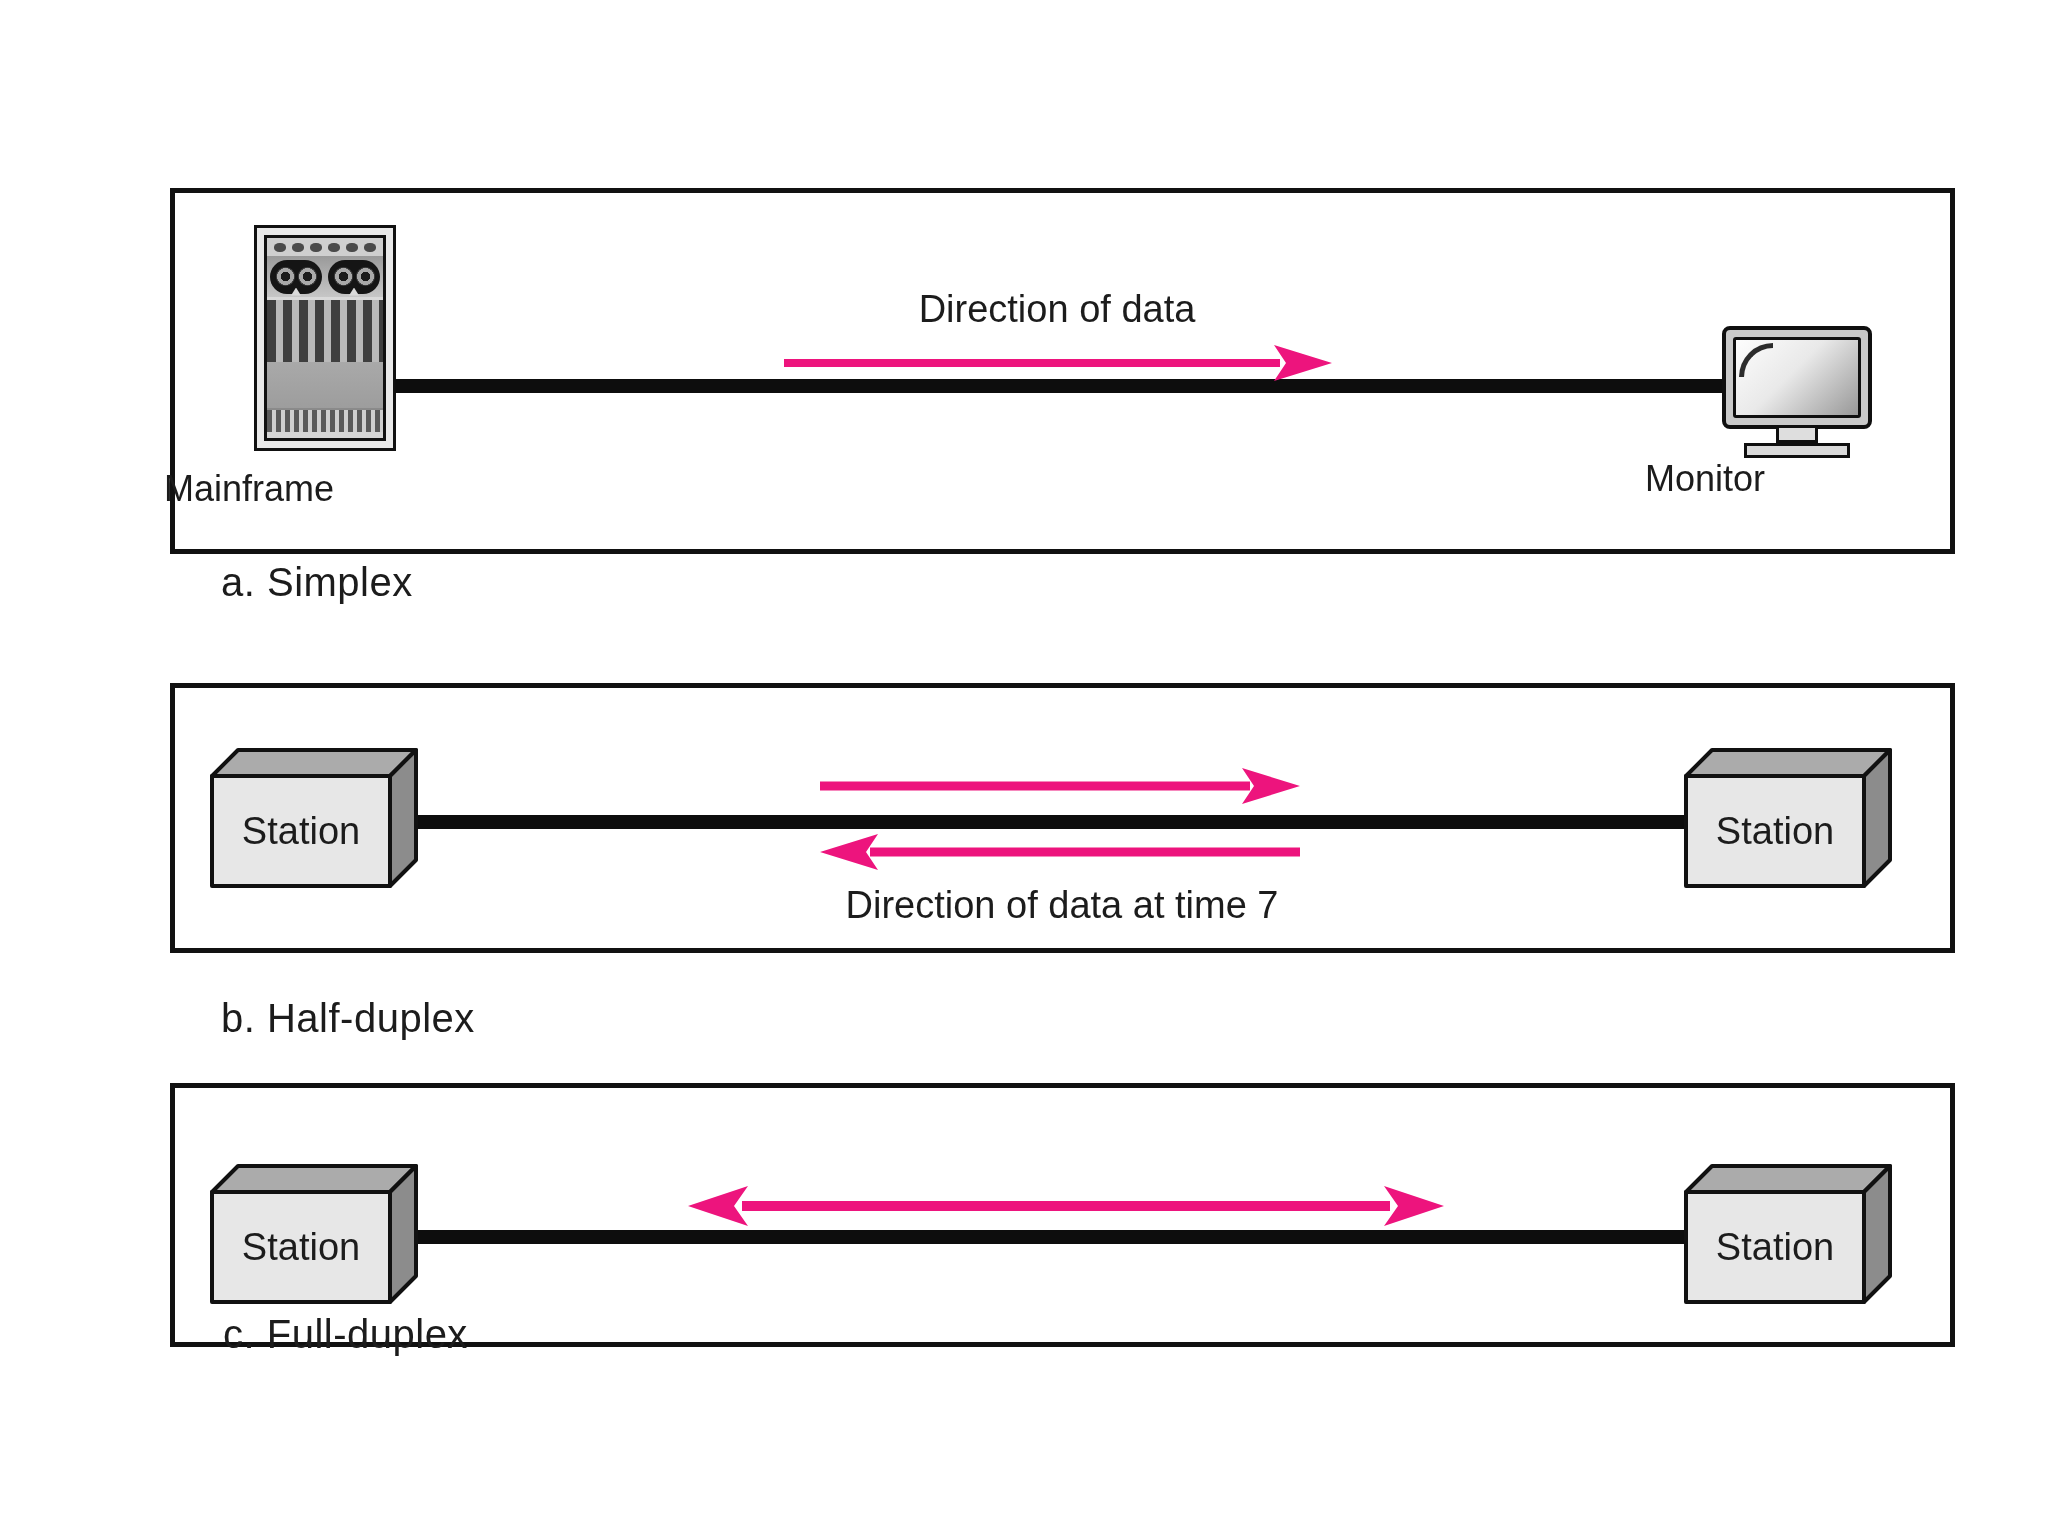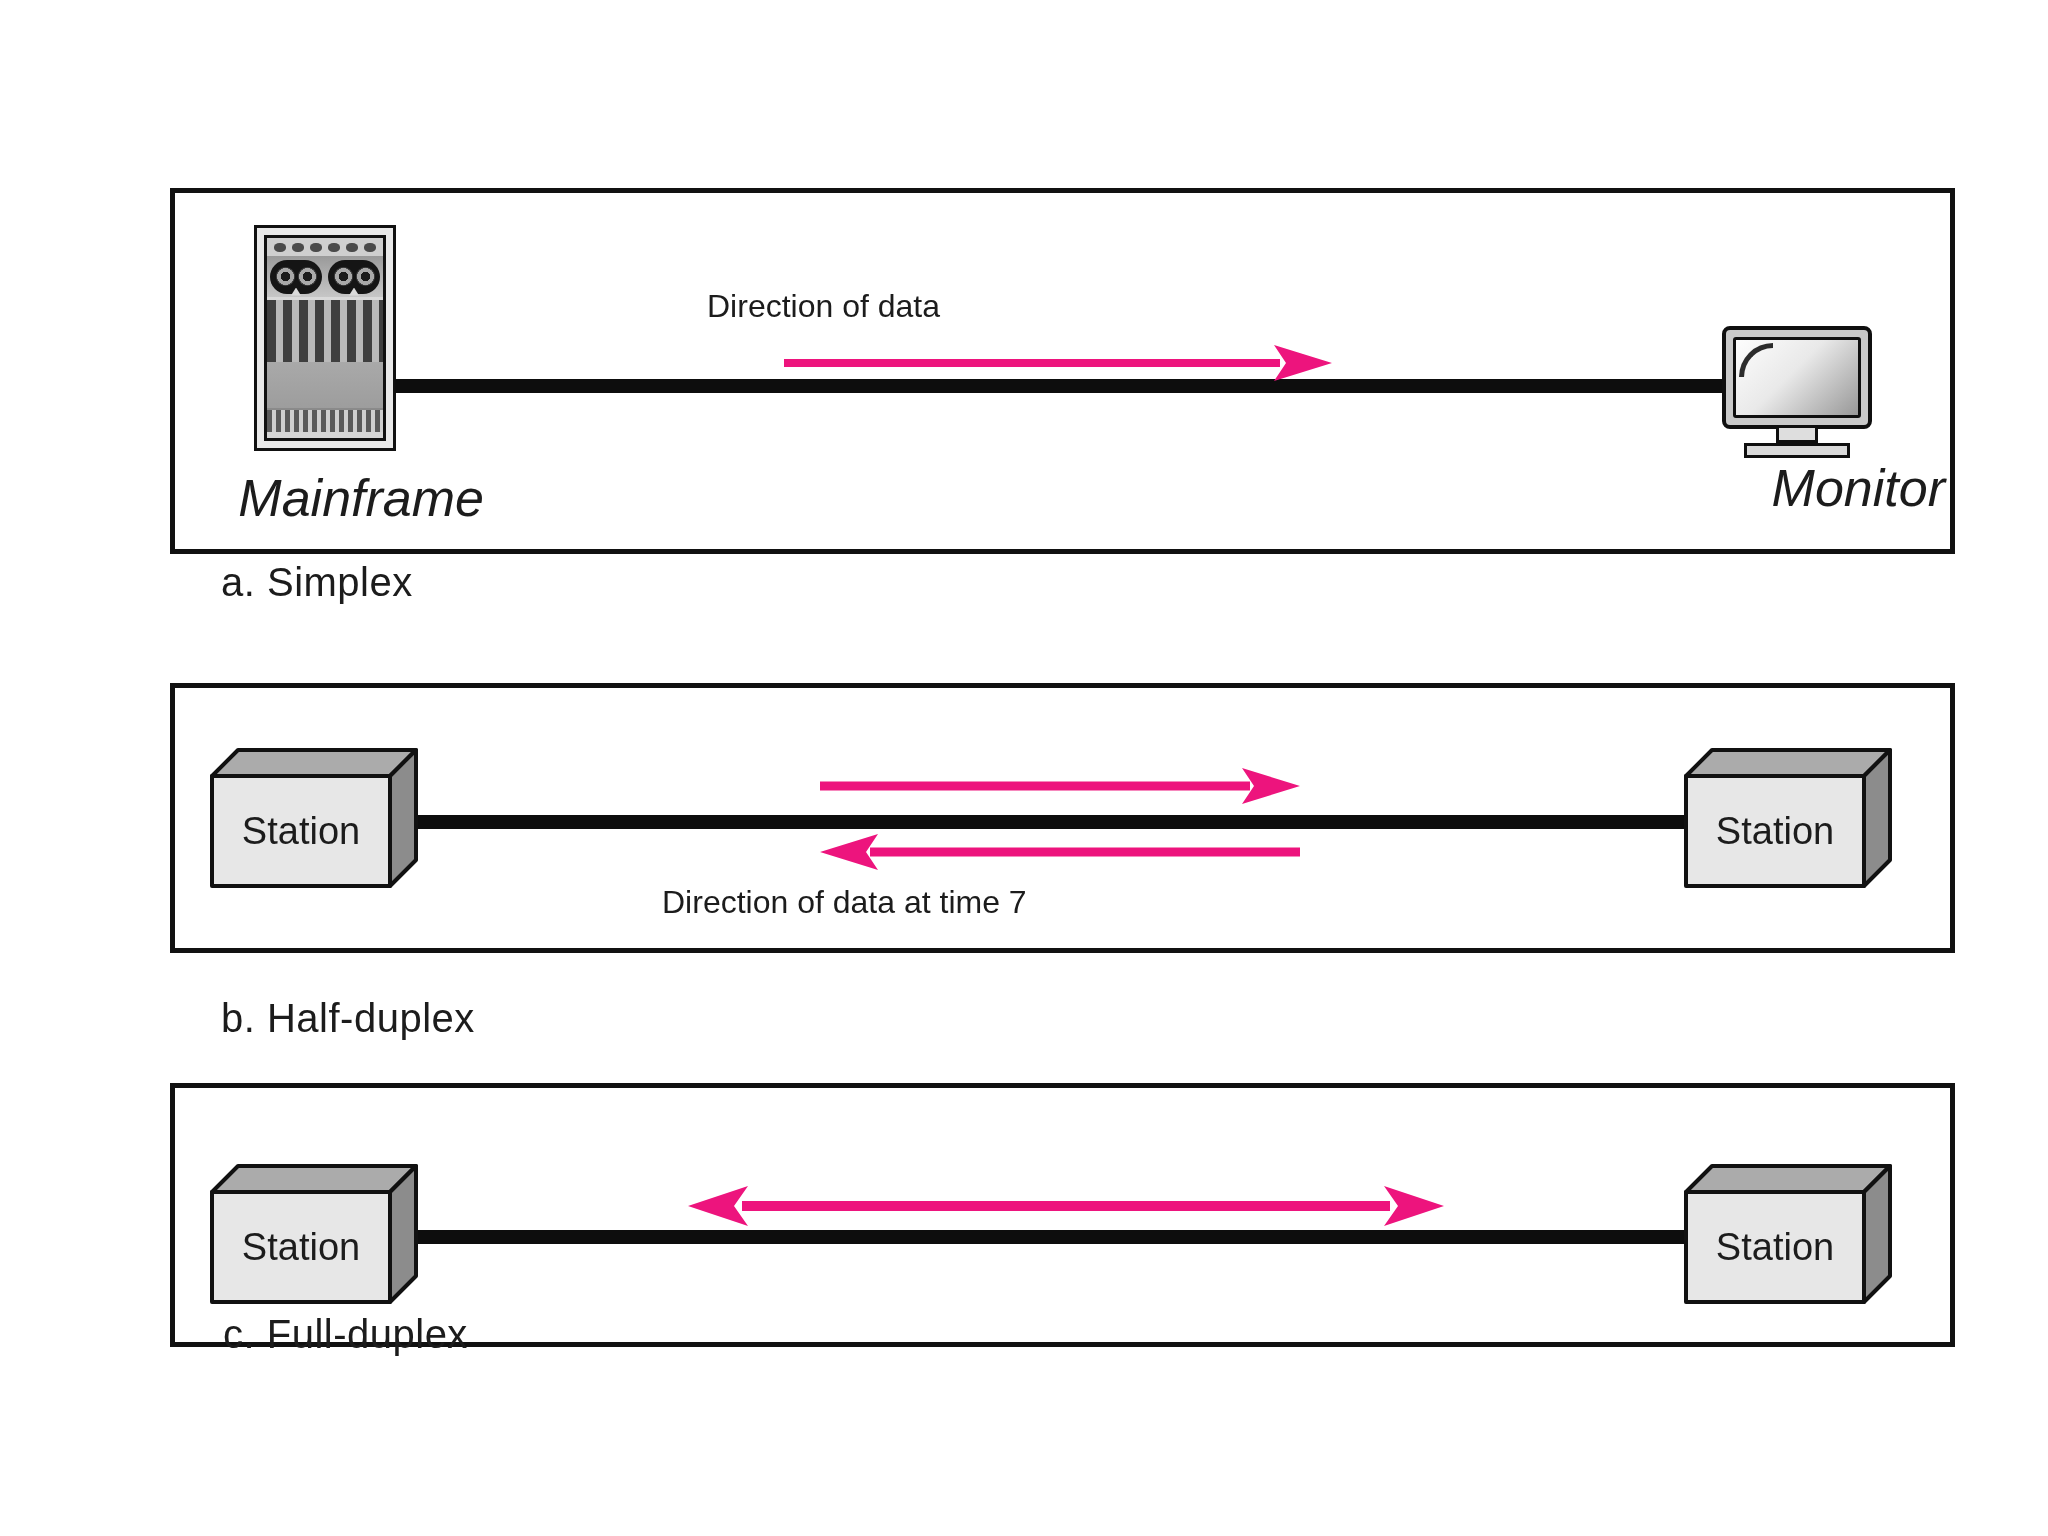--- a/index.html
+++ b/index.html
@@ -17,40 +17,40 @@
   .panel{position:absolute;border:5px solid var(--panel-border);background:var(--background);}
   .panel-a{left:170px;top:188px;width:1785px;height:366px;}
   .panel-b{left:170px;top:683px;width:1785px;height:270px;}
   .panel-c{left:170px;top:1083px;width:1785px;height:264px;}
 
   .caption{position:absolute;font-size:40px;letter-spacing:.5px;color:var(--text);white-space:nowrap;margin-left:45px;}
   .caption-a{left:176px;top:560px;}
   .caption-b{left:176px;top:996px;}
   .caption-c{left:178px;top:1312px;}
 
-  .dir-label{position:absolute;font-size:32px;white-space:nowrap;color:var(--text);}
+  .dir-label{position:absolute;font-size:38px;text-align:center;white-space:nowrap;color:var(--text);}
   .dir-a {left:707px;top:288px;width:700px;}
   .dir-b1{left:662px;top:722px;width:800px;}
   .dir-b2{left:662px;top:884px;width:800px;}
   .dir-c {left:662px;top:1140px;width:800px;}
 
   .conn{position:absolute;height:14px;background:var(--line-black);}
   .conn-a{left:395px;top:379px;width:1345px;}
   .conn-b{left:390px;top:815px;width:1296px;}
   .conn-c{left:390px;top:1230px;width:1296px;}
 
   .arrow{position:absolute;}
   .arrow-a {left:782px;top:342px;}
   .arrow-b1{left:818px;top:765px;}
   .arrow-b2{left:818px;top:831px;}
   .arrow-c {left:684px;top:1182px;}
   .arrow line{stroke:var(--arrow-pink);}
   .arrow polygon{fill:var(--arrow-pink);}
 
-  .device-label{position:absolute;font-size:52px;text-align:right;white-space:nowrap;color:var(--text);font-style:italic;}
+  .device-label{position:absolute;font-size:36px;text-align:left;white-space:nowrap;color:var(--text);}
   .label-mainframe{left:164px;top:468px;width:320px;}
   .label-monitor{left:1645px;top:458px;width:300px;}
 
   
   .mainframe{position:absolute;left:253px;top:224px;width:142px;height:226px;
     border:3px solid #111;background:#e9e9e9;padding:7px;}
   .mf-inner{height:100%;border:3px solid #111;background:#b5b5b5;display:flex;flex-direction:column;overflow:hidden;}
   .mf-dots{height:18px;background:#cfcfcf;display:flex;align-items:center;justify-content:space-around;padding:0 4px;flex:none;}
   .mf-dot{width:12px;height:9px;background:#4a4a4a;border-radius:45%;}
   .mf-reels{height:44px;flex:none;background:linear-gradient(#9a9a9a,#c6c6c6);display:flex;align-items:center;justify-content:space-around;border-bottom:3px solid #d9d9d9;}

